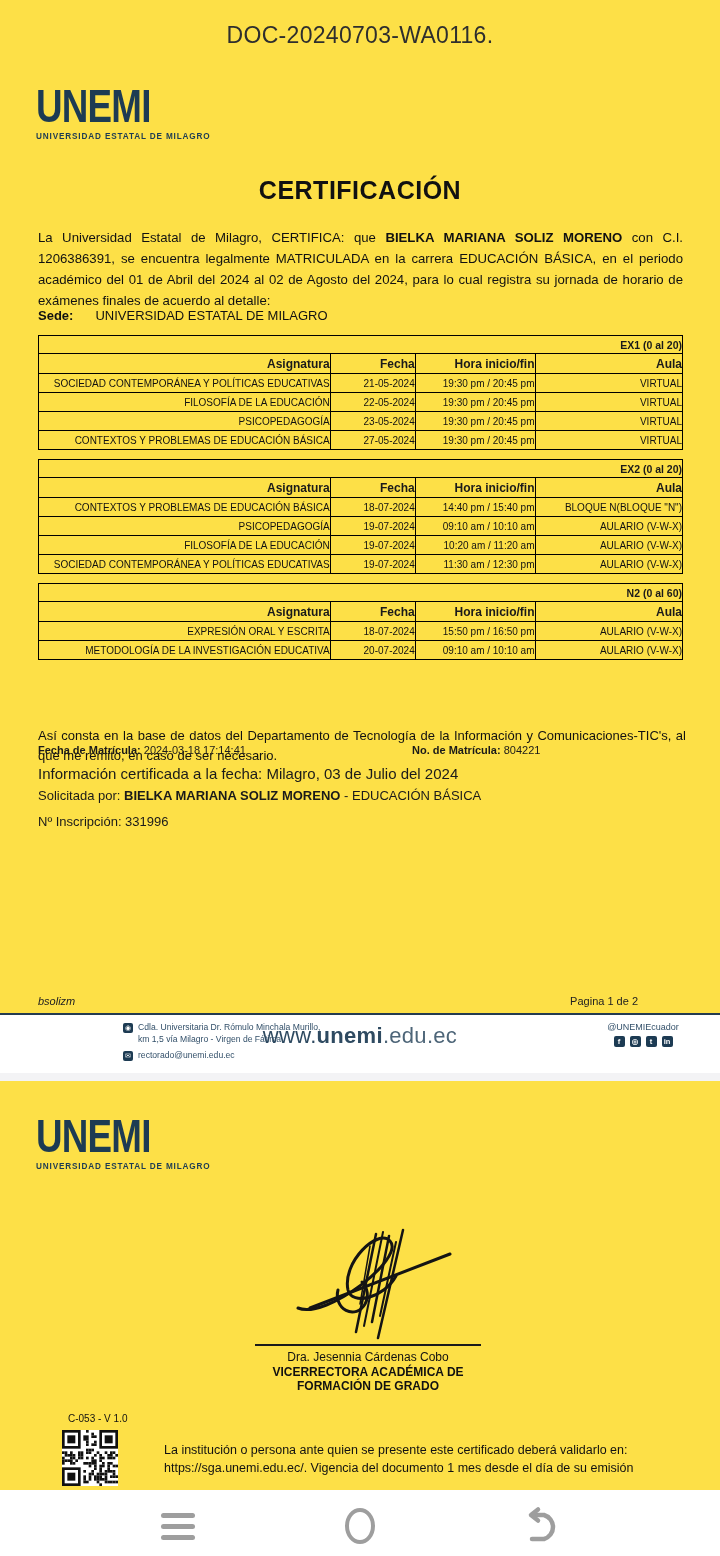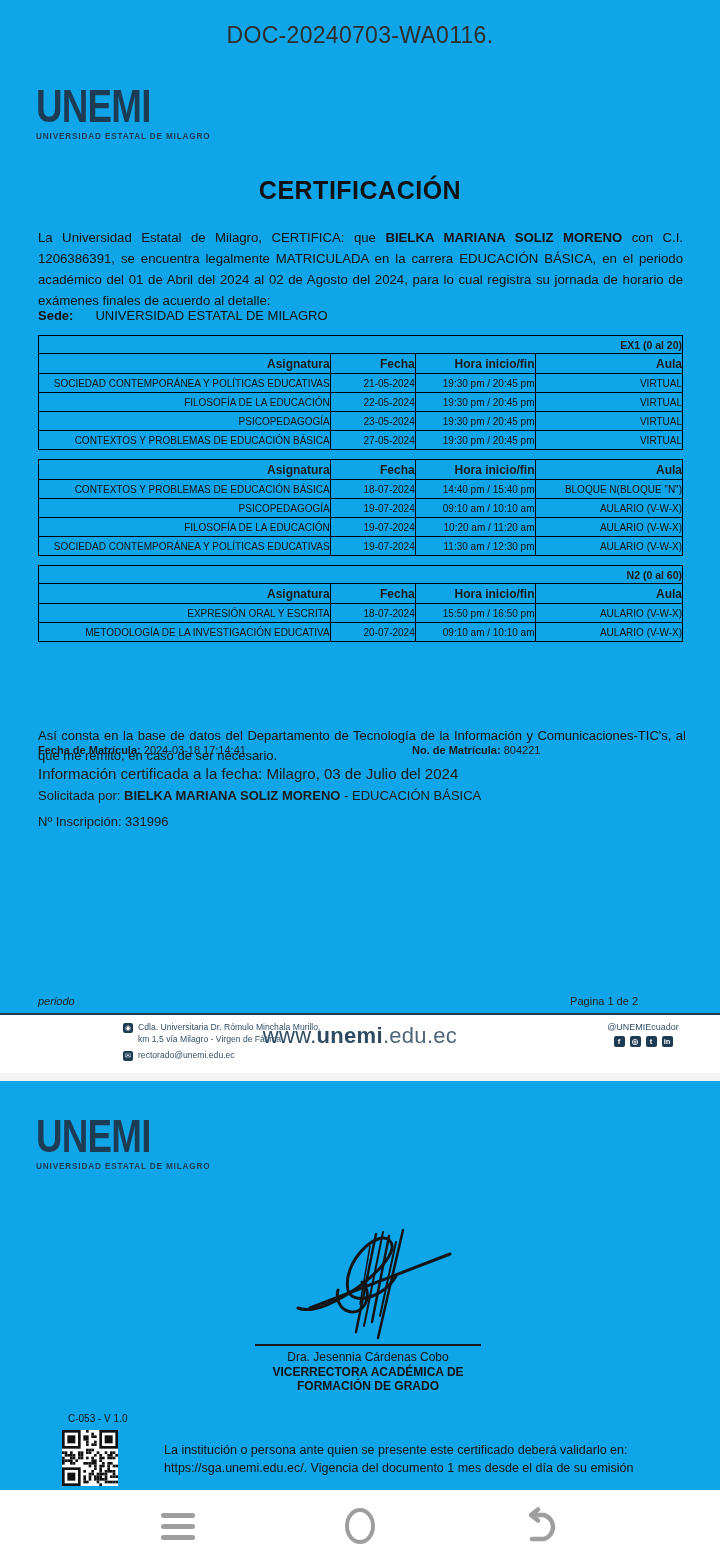--- a/index.html
+++ b/index.html
@@ -1,18 +1,18 @@
 <!DOCTYPE html>
 <html><head>
 <meta charset="utf-8">
 <style>
   * { margin:0; padding:0; box-sizing:border-box; }
   html,body { background:#ffffff; }
   body { font-family:"Liberation Sans", sans-serif; color:#1a1a1a; }
-  .screen { position:relative; width:720px; height:1556px; background:#0ea5e9; overflow:hidden; margin:0 auto; }
+  .screen { position:relative; width:720px; height:1556px; background:#fde047; overflow:hidden; margin:0 auto; }
 
   
   .doc-title { position:absolute; top:22px; left:0; width:720px; text-align:center;
                font-size:23px; color:#2e2e2e; letter-spacing:0.3px; }
 
   .logo { position:absolute; width:200px; }
   .logo-word { font-size:46px; font-weight:800; color:#1d3b53; line-height:0.82;
                transform:scaleX(0.80); transform-origin:left top; letter-spacing:-1px; }
   .logo-sub { margin-top:6px; font-size:8.2px; font-weight:600; color:#1d3b53; letter-spacing:0.85px; }
   .logo1 { left:36px; top:88px; }
@@ -160,20 +160,23 @@
       </table>
       <table class="exam-table">
         <colgroup>
           <col style="width: 45.3%;">
           <col style="width: 13.2%;">
           <col style="width: 18.6%;">
           <col style="width: 22.9%;">
         </colgroup>
         <tbody>
           <tr>
+            <td colspan="4" class="tbl-title">EX2 (0 al 20)</td>
+          </tr>
+          <tr>
             <td class="tbl-head">Asignatura</td>
             <td class="tbl-head">Fecha</td>
             <td class="tbl-head">Hora inicio/fin</td>
             <td class="tbl-head">Aula</td>
           </tr>
           <tr>
             <td class="tbl-cell">CONTEXTOS Y PROBLEMAS DE EDUCACIÓN BÁSICA</td>
             <td class="tbl-cell">18-07-2024</td>
             <td class="tbl-cell">14:40 pm / 15:40 pm</td>
             <td class="tbl-cell">BLOQUE N(BLOQUE "N")</td>
@@ -237,21 +240,21 @@
     <div class="matricula-left"><b>Fecha de Matrícula:</b><span> 2024-03-18 17:14:41</span></div>
     <div class="matricula-right"><b>No. de Matrícula:</b><span> 804221</span></div>
   </div>
 
   <div class="certified-line">Información certificada a la fecha: Milagro, 03 de Julio del 2024</div>
 
   <div class="requested-line"><span>Solicitada por: </span><b>BIELKA MARIANA SOLIZ MORENO</b><span> - EDUCACIÓN BÁSICA</span></div>
 
   <div class="inscription-line">Nº Inscripción: 331996</div>
 
-  <div class="page-meta-left">periodo</div>
+  <div class="page-meta-left">bsolizm</div>
   <div class="page-meta-right">Pagina 1 de 2</div>
 
   <div class="footer-rule"></div>
 
   <div class="footer-bar">
     <div class="addr-block">
       <div class="addr-row">
         <div class="mini-icon">◉</div>
         <div class="addr-text"><span>Cdla. Universitaria Dr. Rómulo Minchala Murillo,</span><br>
         <span>km 1,5 vía Milagro - Virgen de Fátima</span></div>

